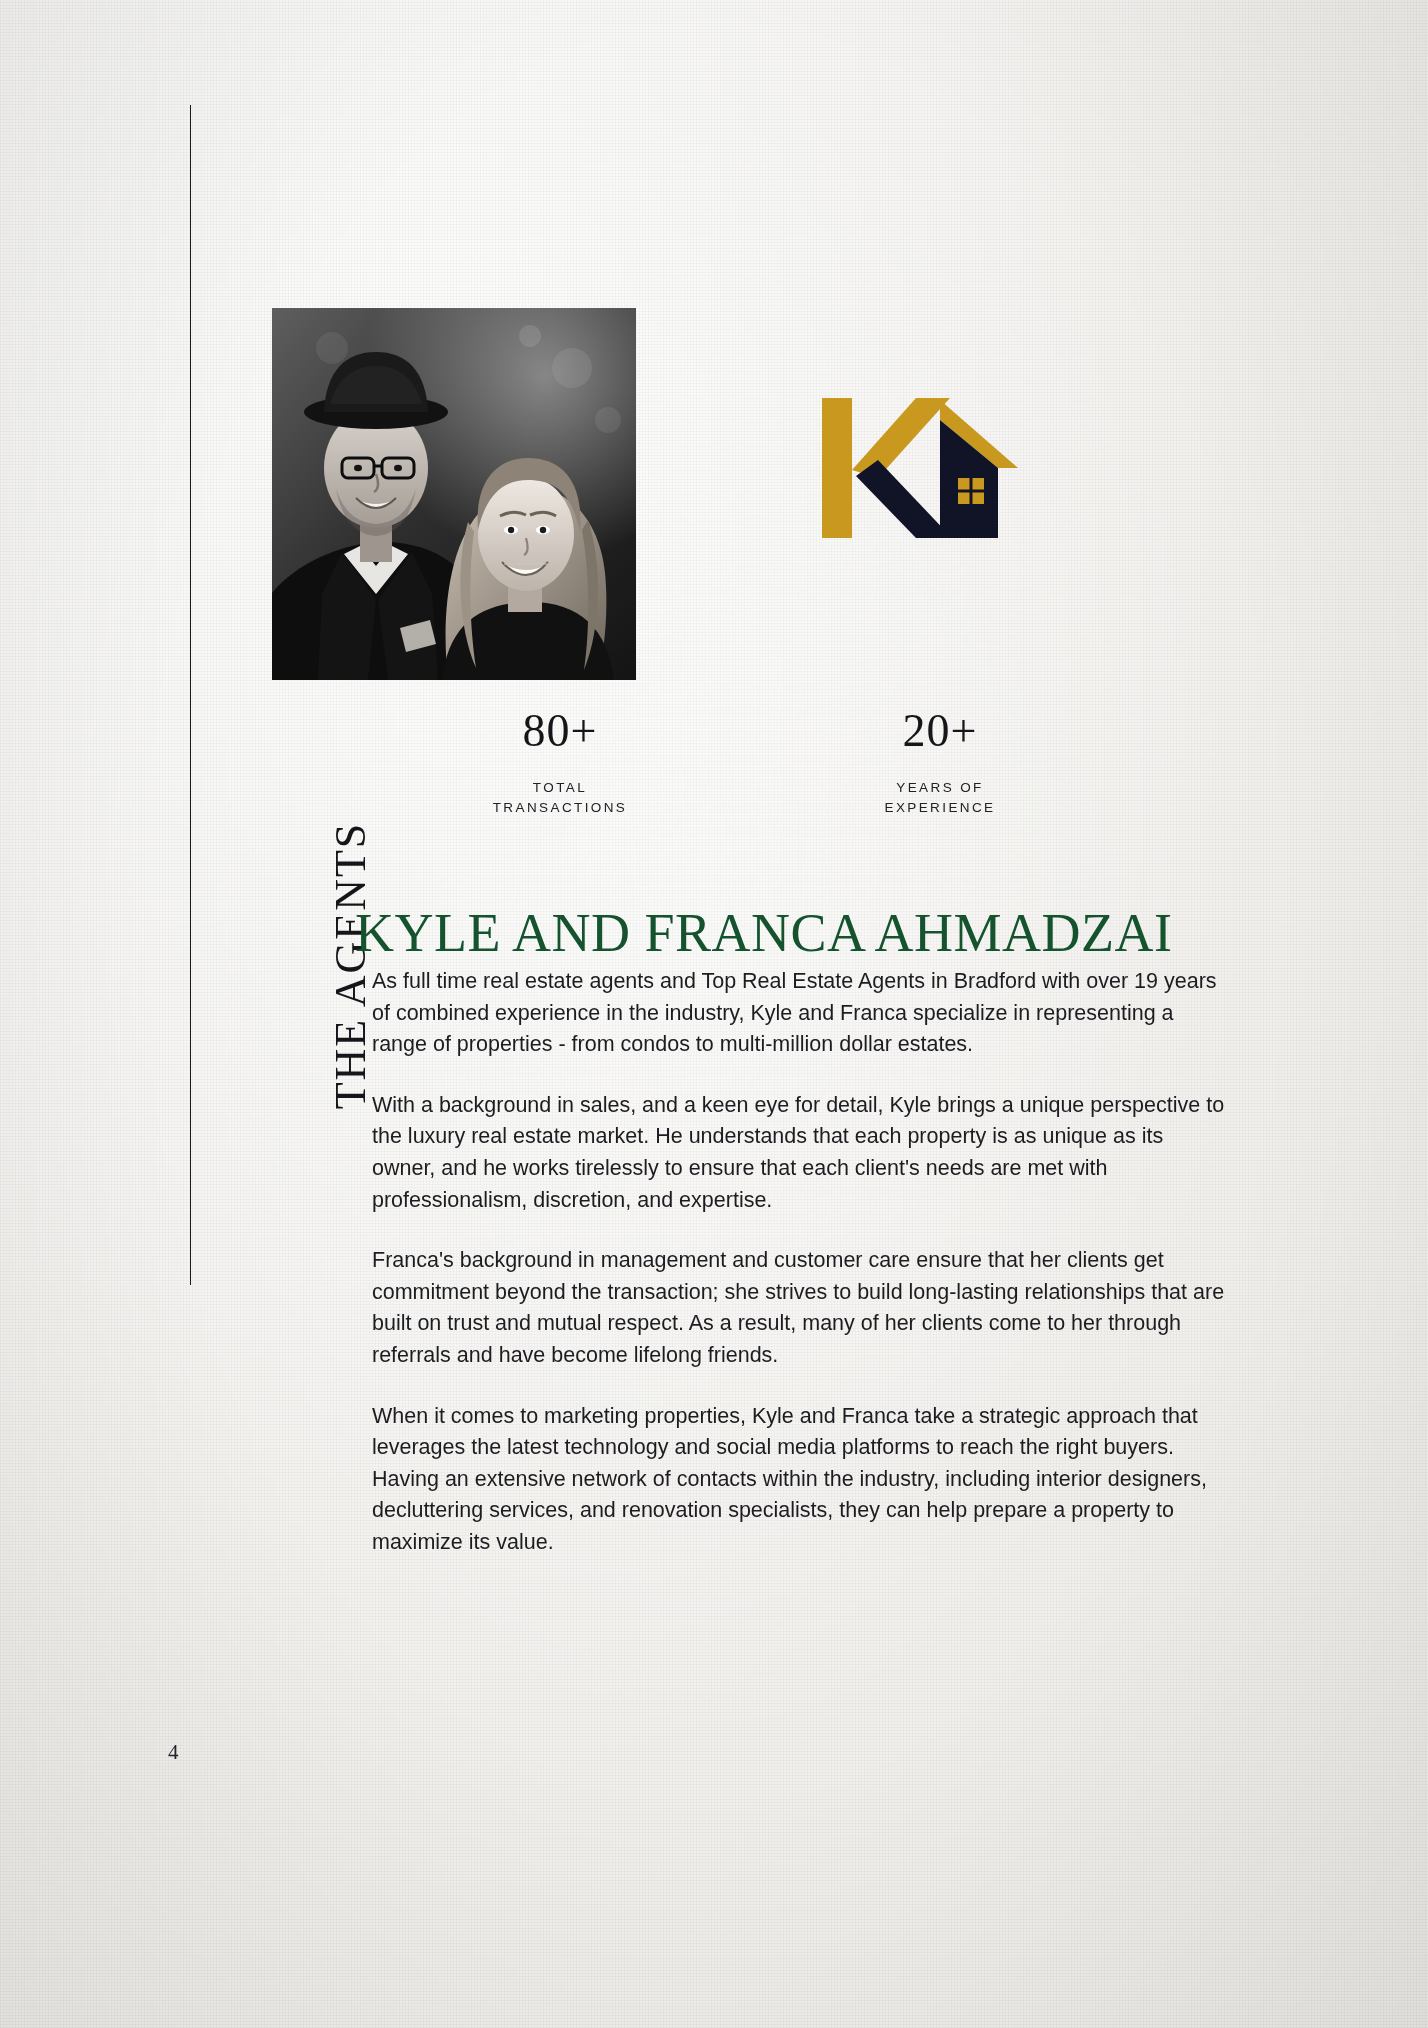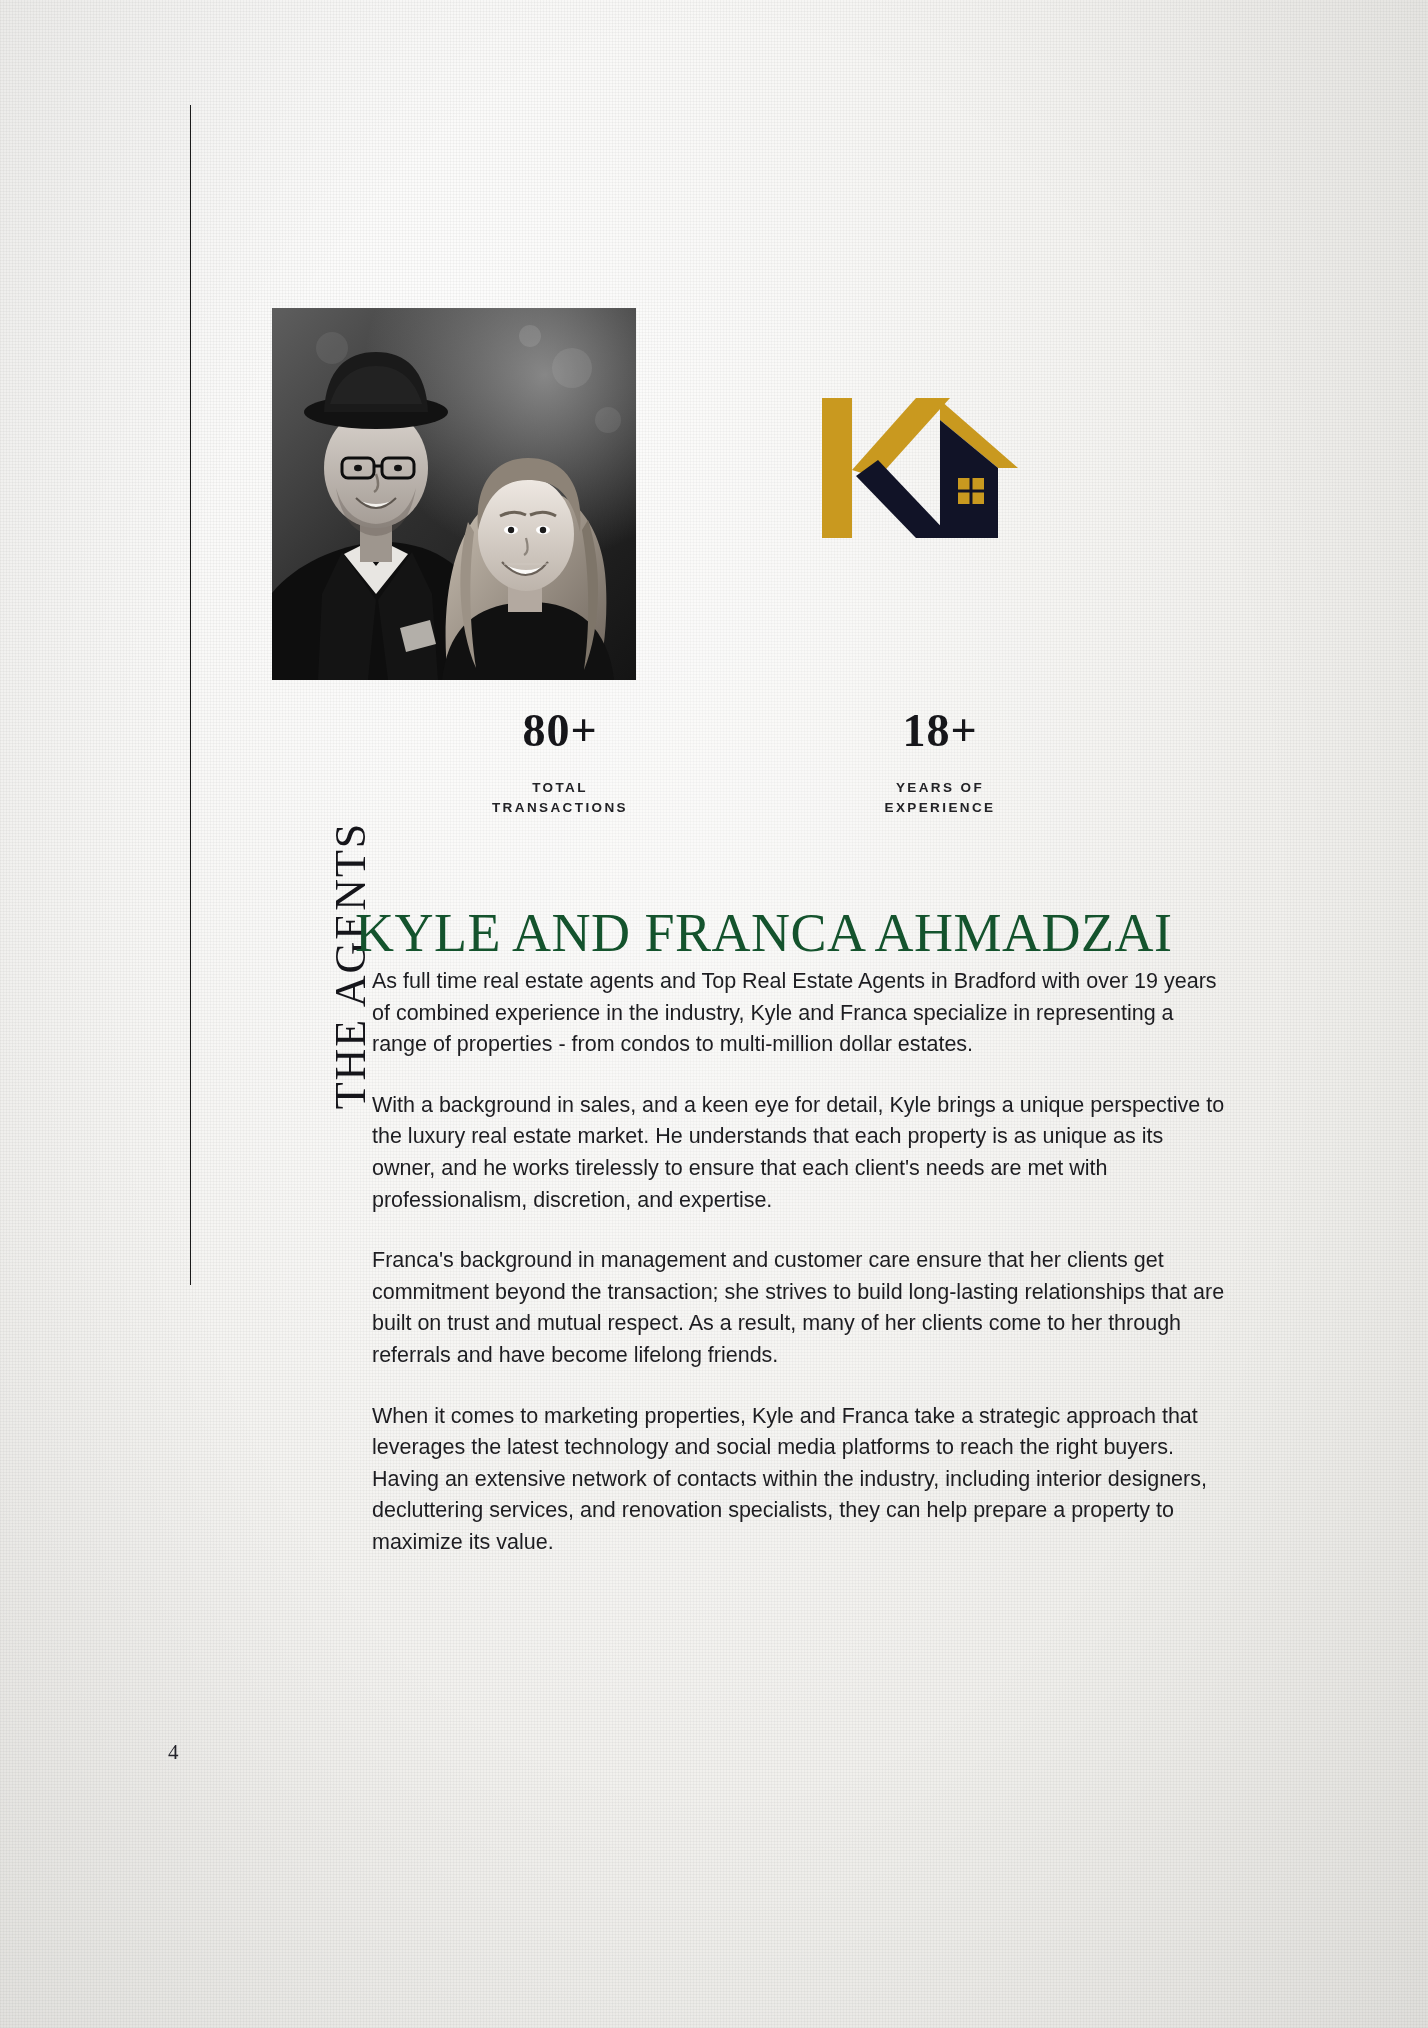--- a/index.html
+++ b/index.html
@@ -90,21 +90,20 @@
 
   
   .stats {
     position: absolute;
     left: 470px;
     top: 708px;
     width: 560px;
     display: flex;
     justify-content: space-between;
     align-items: flex-start;
-    font-weight: bold;
   }
   .stat {
     flex: 0 0 auto;
     text-align: center;
     width: 180px;
   }
   .stat-value {
     font-family: "Liberation Serif", serif;
     font-size: 46px;
     line-height: 1.0;
@@ -288,21 +287,21 @@
       <line x1="146" y1="101" x2="172" y2="101" stroke="#111327" stroke-width="3"></line>
     </svg>
   </div>
 
   <div class="stats">
     <div class="stat">
       <div class="stat-value">80+</div>
       <div class="stat-label">TOTAL TRANSACTIONS</div>
     </div>
     <div class="stat">
-      <div class="stat-value">18+</div>
+      <div class="stat-value">20+</div>
       <div class="stat-label">YEARS OF EXPERIENCE</div>
     </div>
   </div>
 
   <div class="heading">KYLE AND FRANCA AHMADZAI</div>
 
   <div class="body-copy">
     <p>As full time real estate agents and Top Real Estate Agents in Bradford with over 19 years of combined experience in the industry, Kyle and Franca specialize in representing a range of properties - from condos to multi-million dollar estates.</p>
     <p>With a background in sales, and a keen eye for detail, Kyle brings a unique perspective to the luxury real estate market. He understands that each property is as unique as its owner, and he works tirelessly to ensure that each client's needs are met with professionalism, discretion, and expertise.</p>
     <p>Franca's background in management and customer care ensure that her clients get commitment beyond the transaction; she strives to build long-lasting relationships that are built on trust and mutual respect. As a result, many of her clients come to her through referrals and have become lifelong friends.</p>

